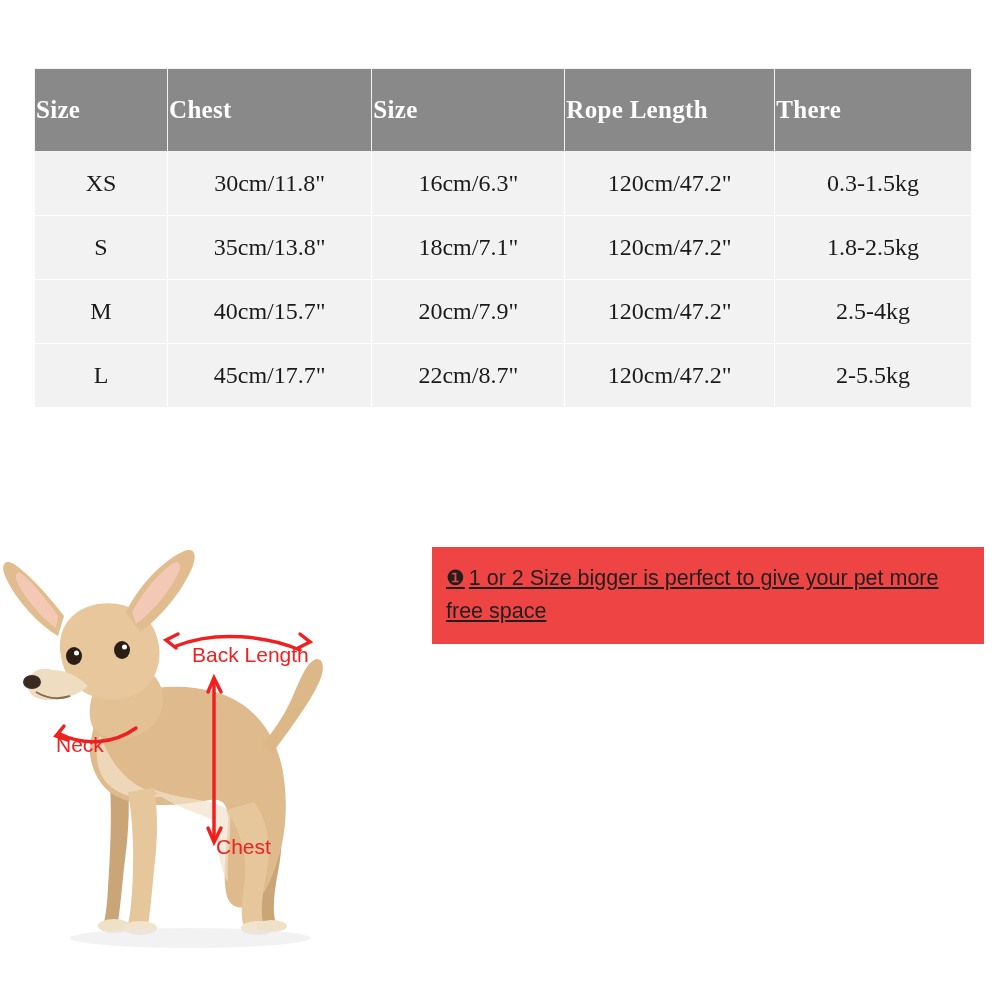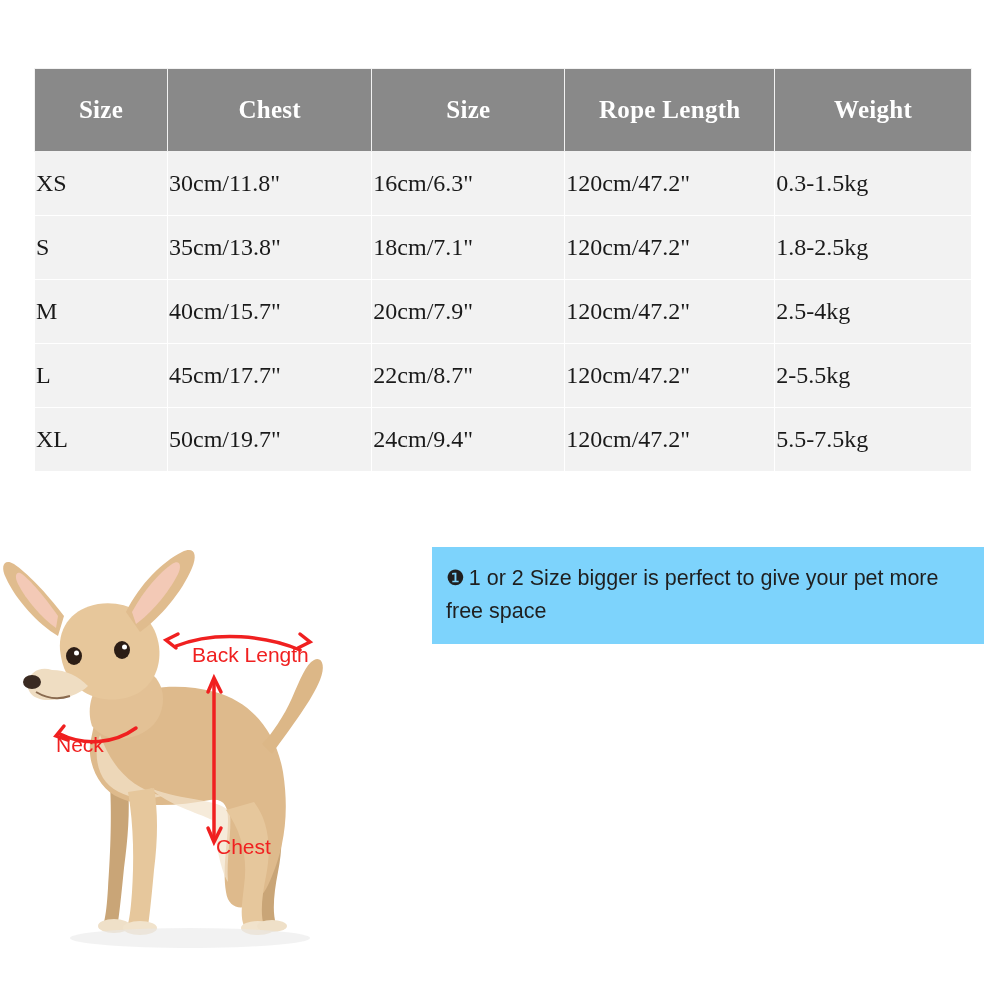--- a/index.html
+++ b/index.html
@@ -34,29 +34,30 @@
   table.size-chart col.c3 { width: 22.4%; }
   table.size-chart col.c4 { width: 21.0%; }
 
   table.size-chart th {
     background: #898989;
     color: #ffffff;
     font-size: 25px;
     font-weight: bold;
     height: 80px;
     border: 1px solid #f2f2f2;
-    text-align: center;
+    text-align: left;
     letter-spacing: 0.3px;
   }
   table.size-chart td {
     background: #f2f2f2;
     color: #1a1a1a;
     font-size: 24px;
     height: 61px;
     border: 1px solid #ffffff;
+    text-align: center;
     white-space: nowrap;
   }
   table.size-chart td.sizecell {
     font-size: 24px;
   }
 
   
   .lower {
     position: absolute;
     left: 0;
@@ -76,27 +77,28 @@
   .dog-svg { display: block; }
 
   
   .notes {
     position: absolute;
     left: 432px;
     top: 27px;
     width: 552px;
   }
   .note {
-    background: #7dd3fc;
+    background: #ef4444;
     color: #1f1f1f;
     font-size: 21.5px;
     line-height: 33px;
     padding: 14px 18px 16px 14px;
     margin-bottom: 14px;
     box-sizing: border-box;
+    text-decoration: underline;
   }
   .note .num {
     font-size: 21px;
     margin-right: 4px;
     font-weight: normal;
   }
   .note .txt { }
 </style>
 </head>
 <body>
@@ -109,21 +111,21 @@
         <col class="c2">
         <col class="c3">
         <col class="c4">
     </colgroup>
     <thead>
       <tr>
         <th>Size</th>
         <th>Chest</th>
         <th>Size</th>
         <th>Rope Length</th>
-        <th>Weight</th>
+        <th>There</th>
       </tr>
     </thead>
     <tbody>
       <tr>
         <td class="sizecell">XS</td>
         <td>30cm/11.8"</td>
         <td>16cm/6.3"</td>
         <td>120cm/47.2"</td>
         <td>0.3-1.5kg</td>
       </tr>
@@ -140,27 +142,20 @@
         <td>20cm/7.9"</td>
         <td>120cm/47.2"</td>
         <td>2.5-4kg</td>
       </tr>
       <tr>
         <td class="sizecell">L</td>
         <td>45cm/17.7"</td>
         <td>22cm/8.7"</td>
         <td>120cm/47.2"</td>
         <td>2-5.5kg</td>
-      </tr>
-      <tr>
-        <td class="sizecell">XL</td>
-        <td>50cm/19.7"</td>
-        <td>24cm/9.4"</td>
-        <td>120cm/47.2"</td>
-        <td>5.5-7.5kg</td>
       </tr>
     </tbody>
   </table>
 </div>
 
 <div class="lower">
 
   <div class="dog-panel">
     <svg class="dog-svg" width="420" height="450" viewBox="0 0 420 450">
 

